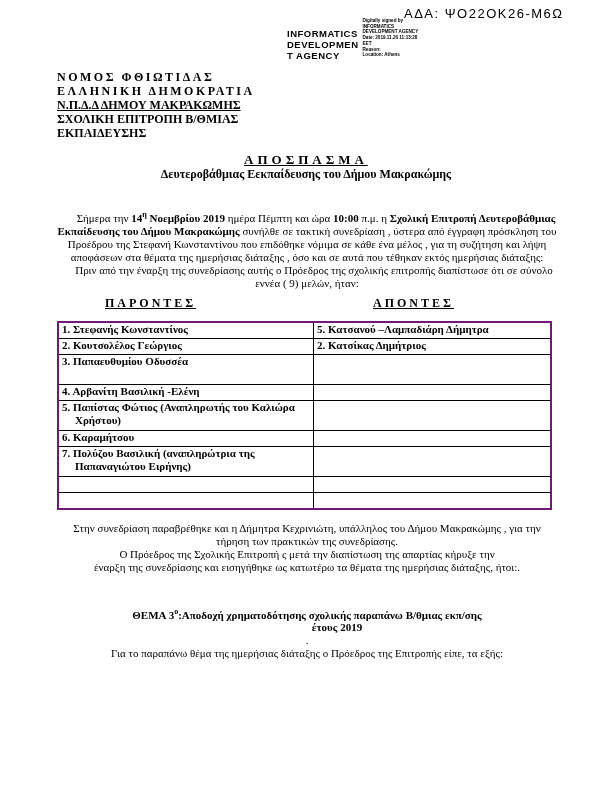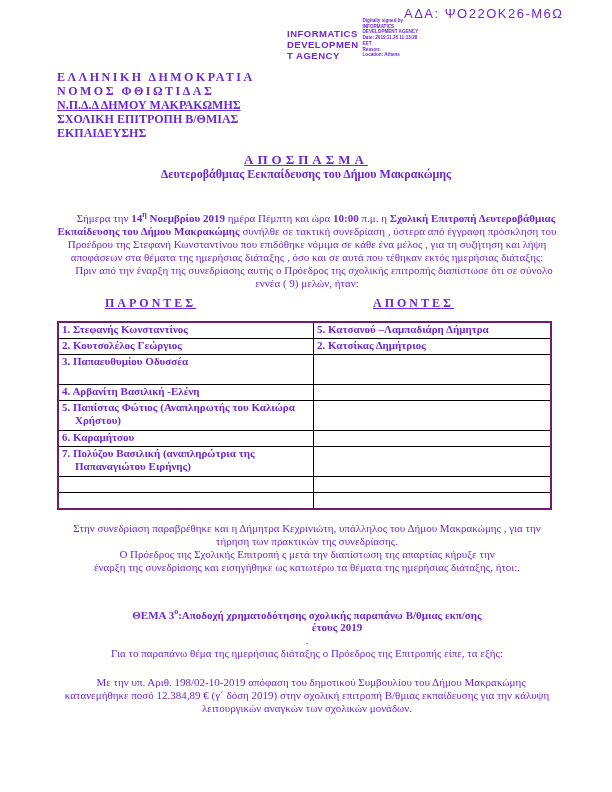--- a/index.html
+++ b/index.html
@@ -1,18 +1,18 @@
 <!DOCTYPE html>
 <html><head>
 <meta charset="utf-8">
 <style>
   html,body { margin:0; padding:0; background:#ffffff; }
   .page {
     position:relative; width:612px; height:792px; background:#ffffff;
-    font-family:"Liberation Serif", serif; color:#6d28d9; overflow:hidden;
+    font-family:"Liberation Serif", serif; color:#000000; overflow:hidden;
   }
   .ada {
     position:absolute; top:6px; left:404px;
     font-family:"Liberation Sans", sans-serif; font-size:13px; letter-spacing:1.5px;
   }
   .stamp { position:absolute; top:17px; left:287px; display:flex; gap:4px; }
   .stamp-agency {
     font-family:"Liberation Sans", sans-serif; font-weight:bold;
     font-size:9.5px; line-height:1.18; letter-spacing:0.5px;margin-top:11px;
   }
@@ -66,22 +66,22 @@
     <div class="stamp-details">Digitally signed by
 INFORMATICS
 DEVELOPMENT AGENCY
 Date: 2019.11.26 11:13:28
 EET
 Reason:
 Location: Athens</div>
   </div>
 
   <div class="gov-header">
+    <div class="ls2">ΝΟΜΟΣ ΦΘΙΩΤΙΔΑΣ</div>
     <div class="ls2">ΕΛΛΗΝΙΚΗ ΔΗΜΟΚΡΑΤΙΑ</div>
-    <div class="ls2">ΝΟΜΟΣ ΦΘΙΩΤΙΔΑΣ</div>
     <div class="u">Ν.Π.Δ.Δ ΔΗΜΟΥ ΜΑΚΡΑΚΩΜΗΣ</div>
     <div>ΣΧΟΛΙΚΗ ΕΠΙΤΡΟΠΗ Β/ΘΜΙΑΣ</div>
     <div>ΕΚΠΑΙΔΕΥΣΗΣ</div>
   </div>
 
   <div class="title-block">
     <div class="title-main">ΑΠΟΣΠΑΣΜΑ</div>
     <div class="title-sub">Δευτεροβάθμιας Εεκπαίδευσης του Δήμου Μακρακώμης</div>
   </div>
 
@@ -175,16 +175,15 @@
 
     <p class="p3">Στην συνεδρίαση παραβρέθηκε  και η  Δήμητρα Κεχρινιώτη, υπάλληλος του Δήμου Μακρακώμης , για την τήρηση  των πρακτικών της συνεδρίασης.</p>
     <p>Ο Πρόεδρος της  Σχολικής  Επιτροπή ς μετά  την διαπίστωση  της  απαρτίας κήρυξε την</p>
     <p>έναρξη της συνεδρίασης και εισηγήθηκε ως κατωτέρω τα θέματα της ημερήσιας διάταξης, ήτοι:.</p>
 
     <p class="thema"><span>ΘΕΜΑ 3</span><span class="supsc">ο</span><span>:Αποδοχή χρηματοδότησης σχολικής παραπάνω Β/θμιας εκπ/σης</span></p>
     <p class="thema-line2">έτους 2019</p>
     <p class="dotline">.</p>
     <p>Για το παραπάνω θέμα  της ημερήσιας διάταξης  ο Πρόεδρος της Επιτροπής  είπε, τα εξής:</p>
 
-    <p class="final">Με την υπ. Αριθ. 198/02-10-2019 απόφαση του δημοτικού Συμβουλίου του Δήμου Μακρακώμης κατανεμήθηκε ποσό 12.384,89 € (γ΄ δόση 2019) στην σχολική επιτροπή Β/θμιας εκπαίδευσης για την κάλυψη λειτουργικών αναγκών των σχολικών μονάδων.</p>
 
   </div>
 </div>
 
 </body></html>

